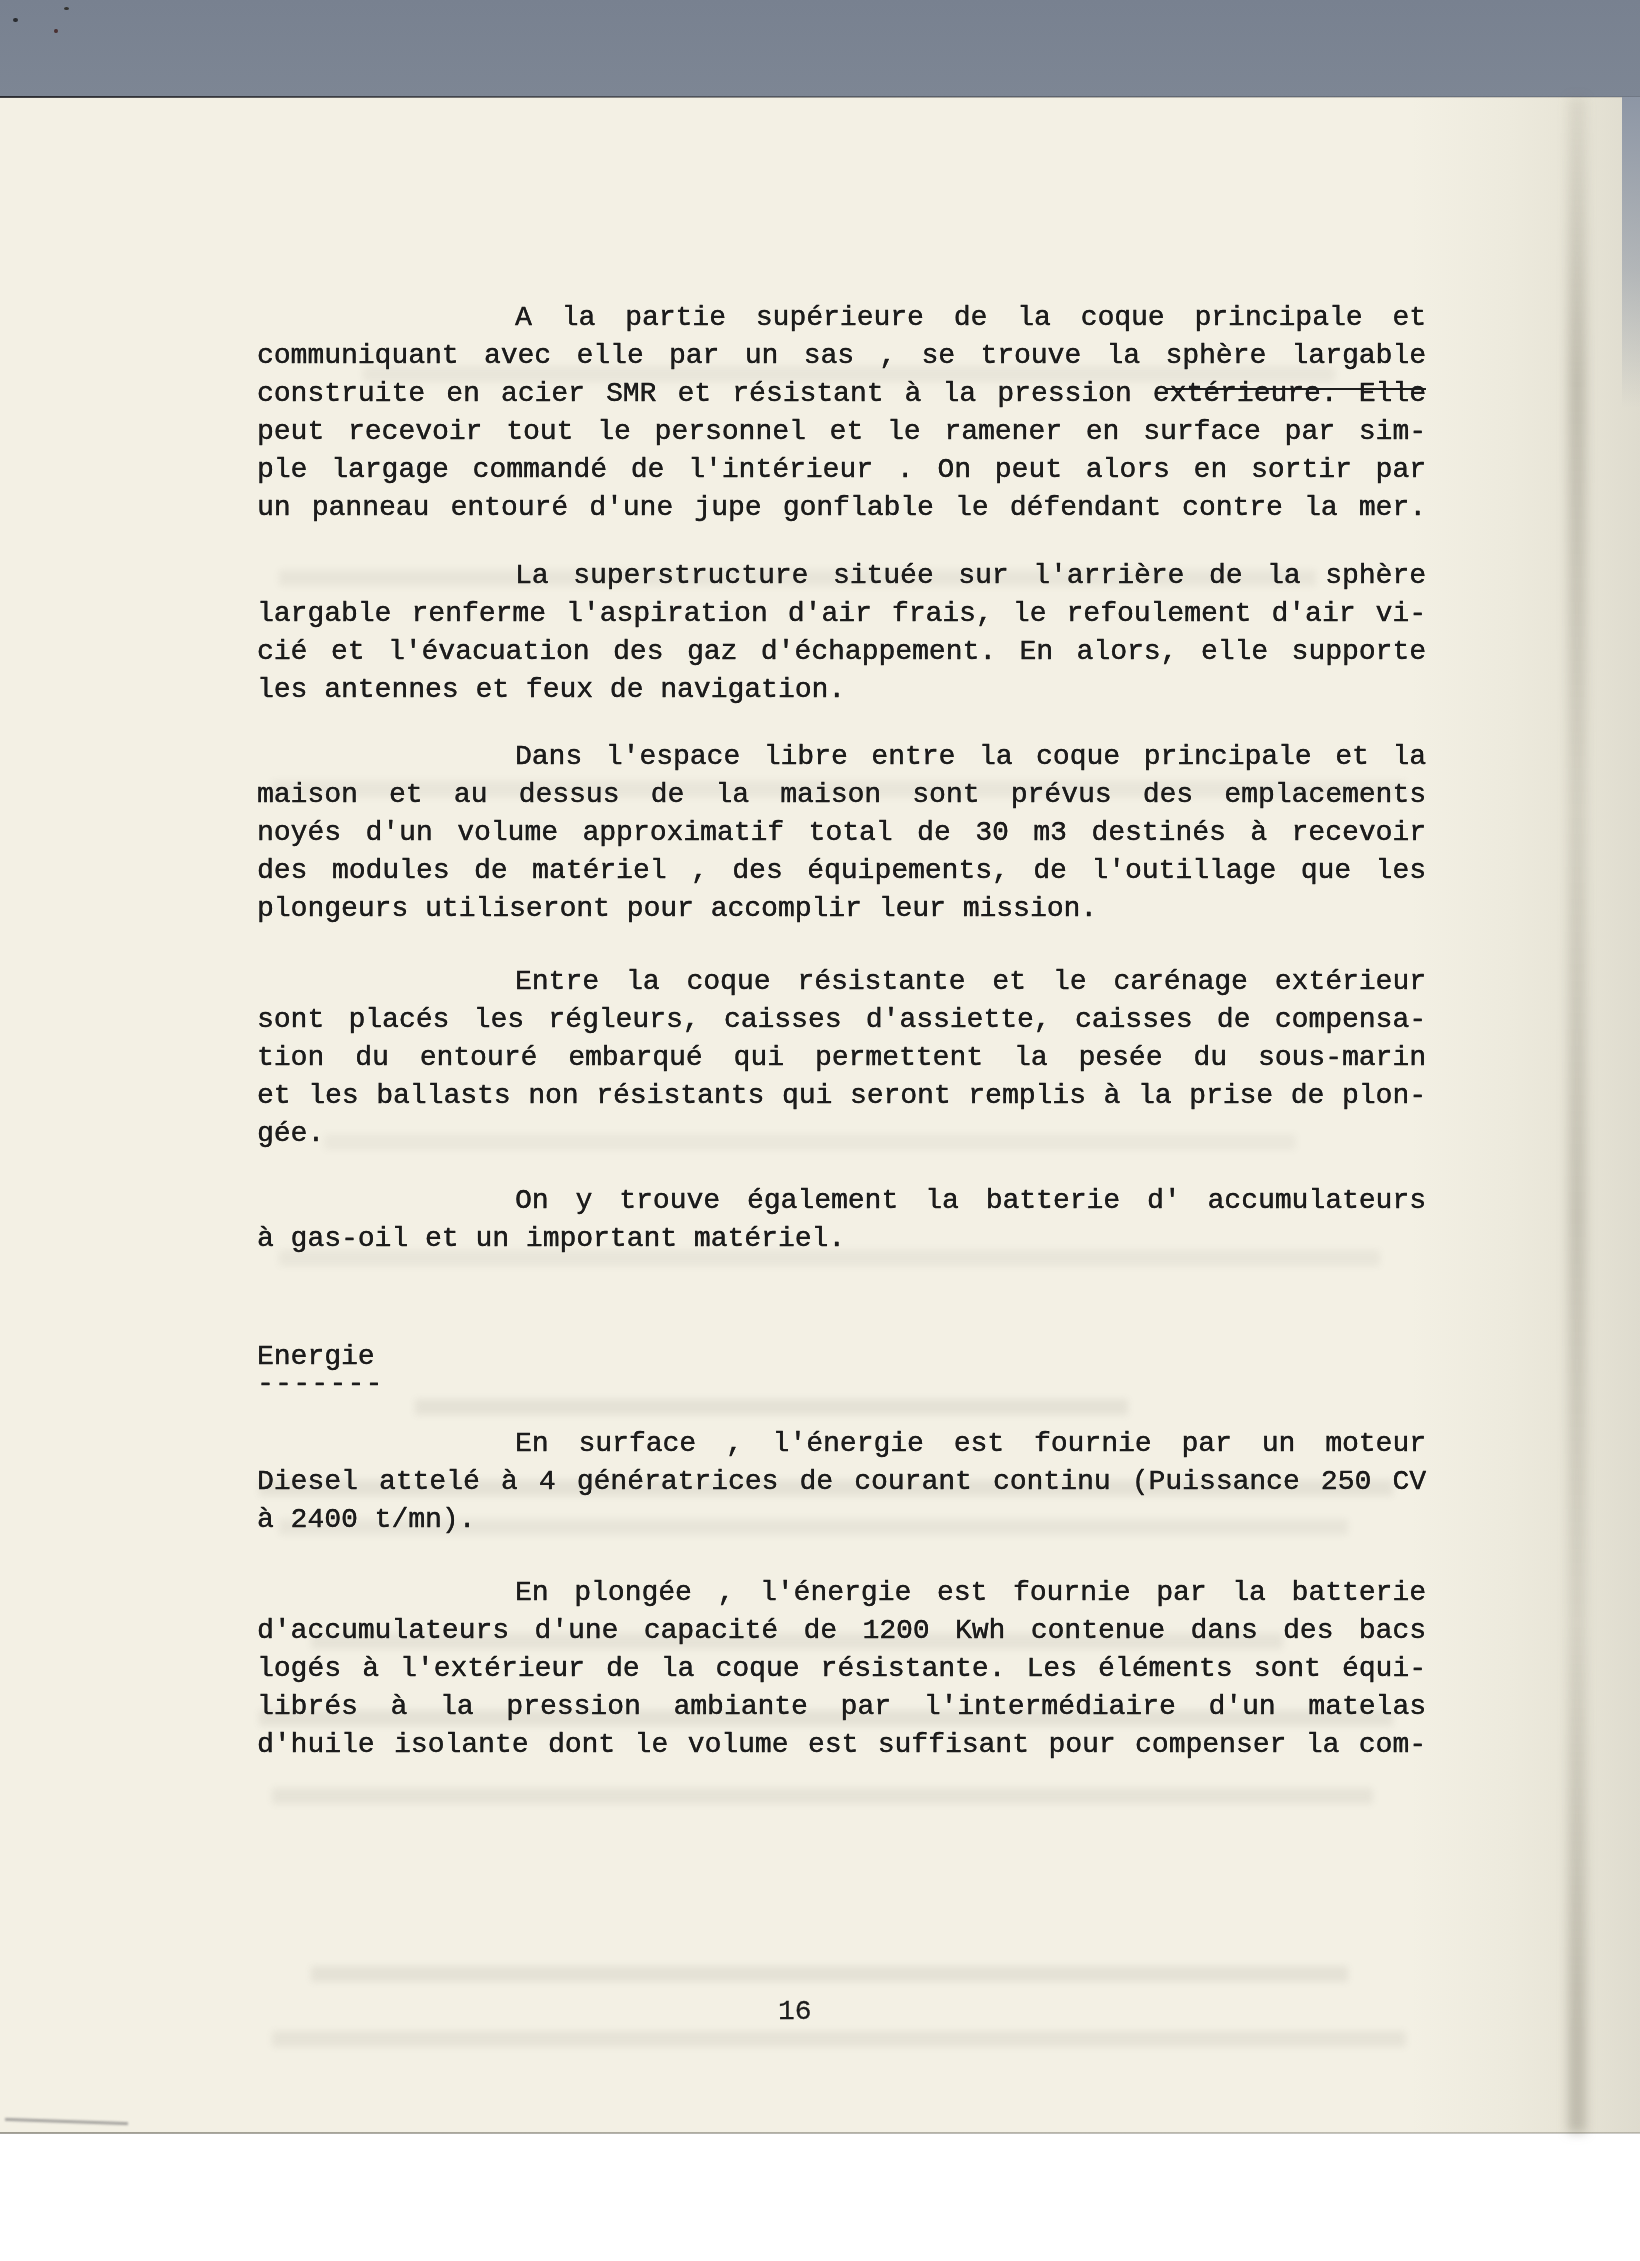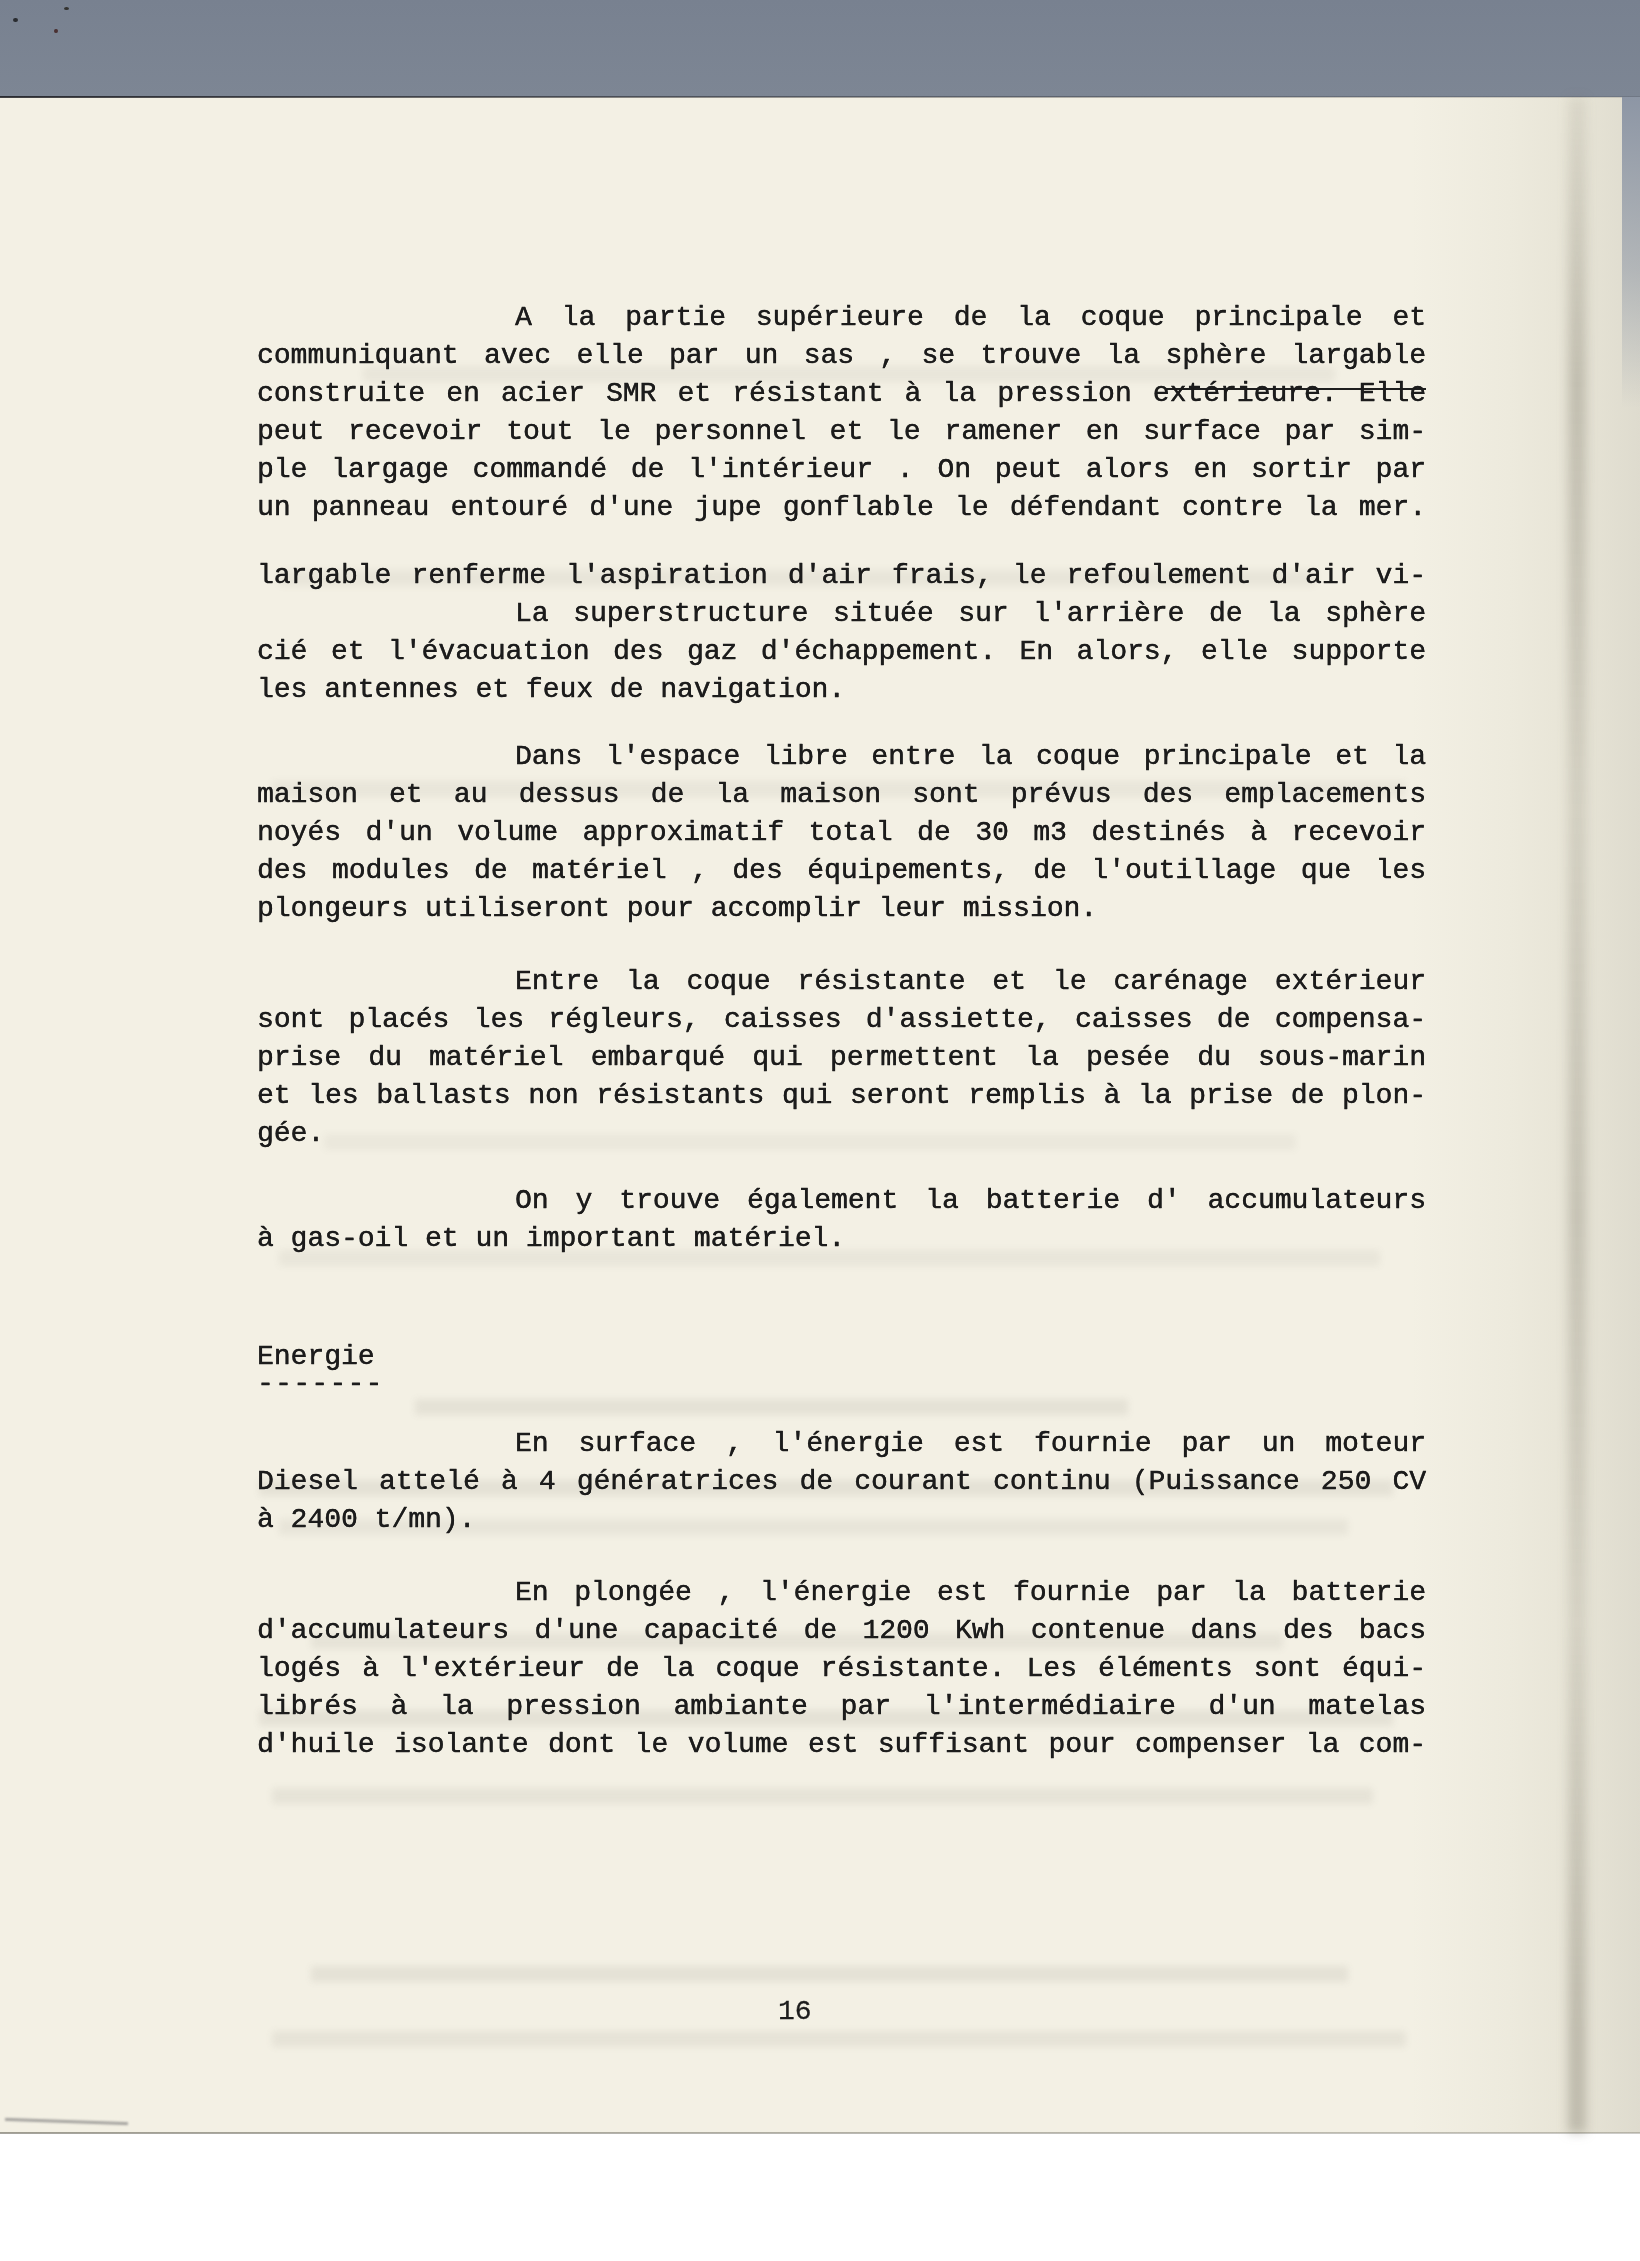--- a/index.html
+++ b/index.html
@@ -71,38 +71,38 @@
     <div class="para" style="top:202px;">
       <div class="line first">A la partie supérieure de la coque principale et</div>
       <div class="line"><span>communiquant avec elle par un sas , se trouve la </span><span class="ul">sphère largable</span></div>
       <div class="line">construite en acier SMR et résistant à la pression extérieure. Elle</div>
       <div class="line">peut recevoir tout le personnel et le ramener en surface par sim-</div>
       <div class="line">ple largage commandé de l'intérieur . On peut alors en sortir par</div>
       <div class="line">un panneau entouré d'une jupe gonflable le défendant contre la mer.</div>
     </div>
 
     <div class="para" style="top:460px;">
+      <div class="line first">La superstructure située sur l'arrière de la sphère</div>
       <div class="line">largable renferme l'aspiration d'air frais, le refoulement d'air vi-</div>
-      <div class="line first">La superstructure située sur l'arrière de la sphère</div>
       <div class="line">cié et l'évacuation des gaz d'échappement. En alors, elle supporte</div>
       <div class="line endpara">les antennes et feux de navigation.</div>
     </div>
 
     <div class="para" style="top:641px;">
       <div class="line first">Dans l'espace libre entre la coque principale et la</div>
       <div class="line">maison et au dessus de la maison sont prévus des emplacements</div>
       <div class="line">noyés d'un volume approximatif total de 30 m3 destinés à recevoir</div>
       <div class="line">des modules de matériel , des équipements, de l'outillage que les</div>
       <div class="line endpara">plongeurs utiliseront pour accomplir leur mission.</div>
     </div>
 
     <div class="para" style="top:866px;">
       <div class="line first">Entre la coque résistante et le carénage extérieur</div>
       <div class="line">sont placés les régleurs, caisses d'assiette, caisses de compensa-</div>
-      <div class="line">prise du matériel embarqué qui permettent la pesée du sous-marin</div>
+      <div class="line">tion du entouré embarqué qui permettent la pesée du sous-marin</div>
       <div class="line">et les ballasts non résistants qui seront remplis à la prise de plon-</div>
       <div class="line endpara">gée.</div>
     </div>
 
     <div class="para" style="top:1085px;">
       <div class="line first">On y trouve également la batterie d' accumulateurs</div>
       <div class="line endpara">à gas-oil et un important matériel.</div>
     </div>
 
     <div class="para" style="top:1241px;">

